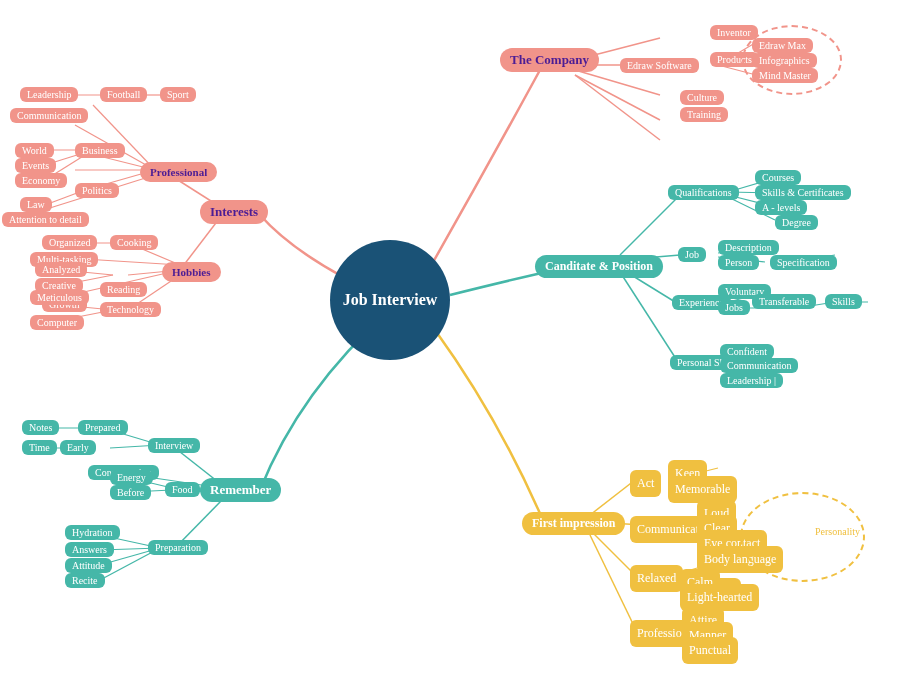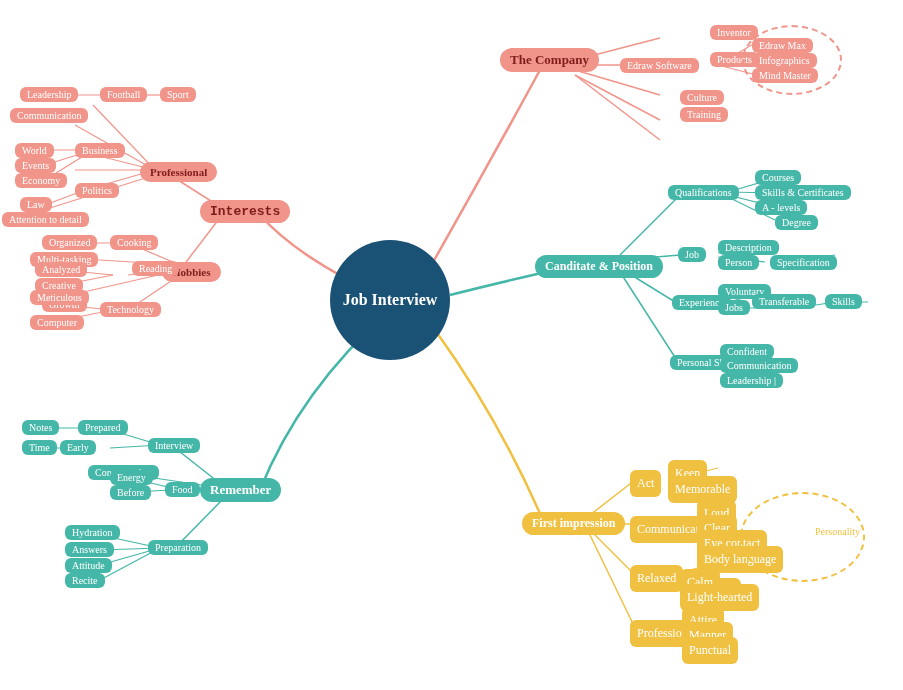--- a/index.html
+++ b/index.html
@@ -30,21 +30,21 @@
       width: 120px;
       height: 120px;
       border-radius: 50%;
       background: #1a5276;
       color: #fff;
       font-size: 16px;
       font-weight: bold;
     }
     .pink-rounded {
       background: #f1948a;
-      color: #7f1d1d;
+      color: #4c1d95;
       border-radius: 20px;
       padding: 4px 10px;
       font-size: 13px;
       font-weight: bold;
     }
     .teal-rounded {
       background: #45b7a8;
       color: #fff;
       border-radius: 20px;
       padding: 4px 10px;
@@ -218,21 +218,21 @@
   <line x1="683" y1="626" x2="720" y2="615" stroke="#f0c040" stroke-width="1.2"></line>
   <line x1="683" y1="629" x2="720" y2="629" stroke="#f0c040" stroke-width="1.2"></line>
   <line x1="683" y1="632" x2="720" y2="643" stroke="#f0c040" stroke-width="1.2"></line>
 
 </svg>
 
 <div class="node center-node" style="left:330px;top:240px;">
   <span>Job Interview</span>
 </div>
 
-<div class="node pink-rounded" style="left:200px;top:200px;font-family:Liberation Mono, monospace;">
+<div class="node pink-rounded" style="left:200px;top:200px;">
   <span>Interests</span>
 </div>
 
 <div class="node pink-rounded" style="left:140px;top:162px;font-size:11px;">
   <span>Professional</span>
 </div>
 
 <div class="node pink-small" style="left:20px;top:87px;">
   <span>Leadership</span>
 </div>
@@ -286,21 +286,21 @@
 </div>
 
 <div class="node pink-small" style="left:42px;top:235px;">
   <span>Organized</span>
 </div>
 
 <div class="node pink-small" style="left:30px;top:252px;">
   <span>Multi-tasking</span>
 </div>
 
-<div class="node pink-small" style="left:100px;top:261px;margin-left:32px;">
+<div class="node pink-small" style="left:100px;top:282px;">
   <span>Reading</span>
 </div>
 
 <div class="node pink-small" style="left:35px;top:262px;">
   <span>Analyzed</span>
 </div>
 
 <div class="node pink-small" style="left:35px;top:278px;">
   <span>Creative</span>
 </div>

